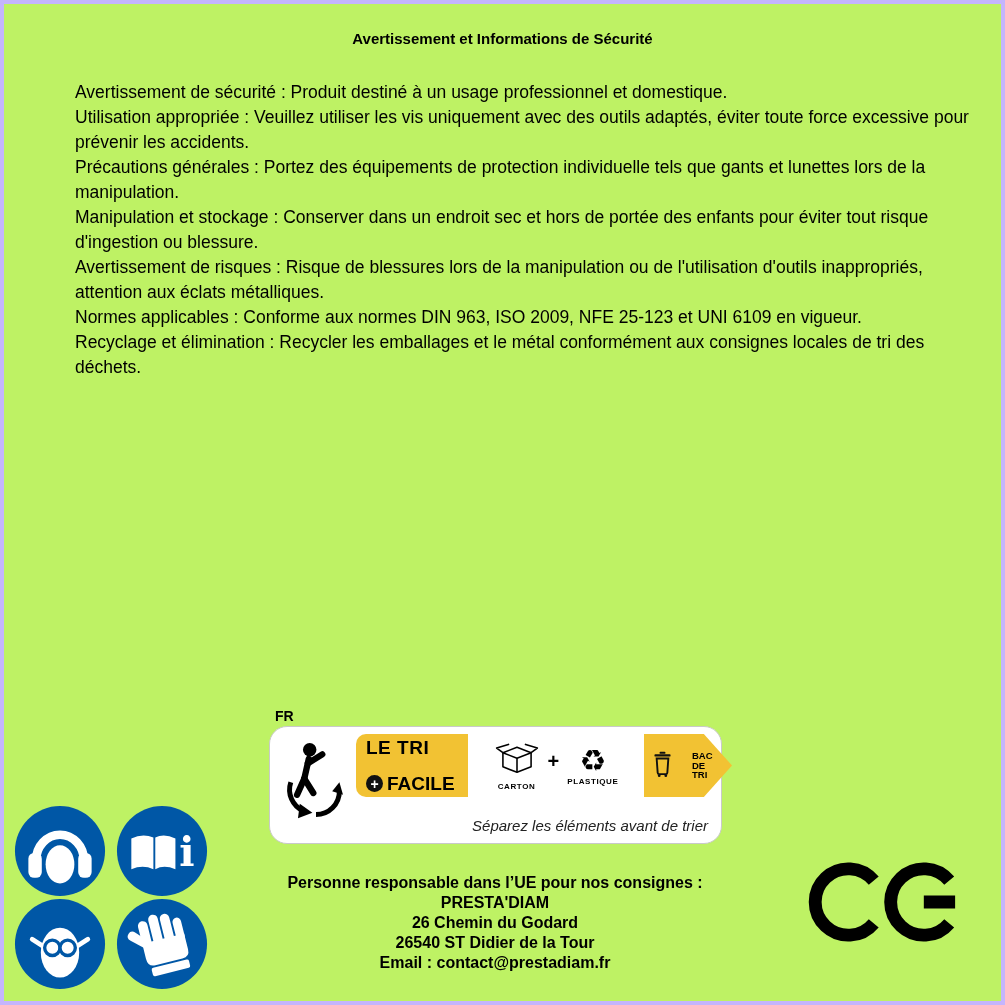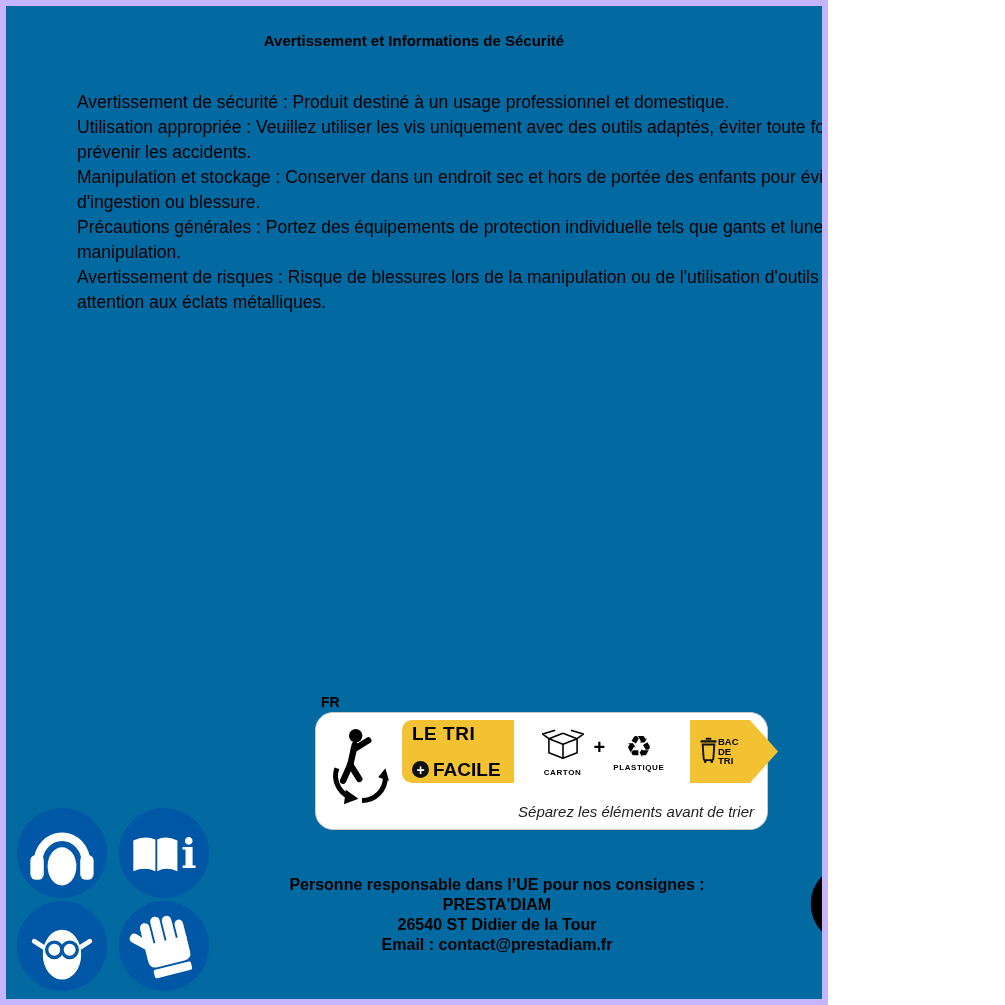--- a/index.html
+++ b/index.html
@@ -1,37 +1,37 @@
 <!DOCTYPE html>
 <html><head>
 <meta charset="utf-8">
 <style>
   html,body { margin:0; padding:0; background:#fff; }
   .page {
-    position:relative; width:828px; height:1005px; box-sizing:border-box;
-    border:6px solid #c4b5fd; background:#0369a1; overflow:hidden;
+    position:relative; width:1005px; height:1005px; box-sizing:border-box;
+    border:4px solid #c4b5fd; background:#bef264; overflow:hidden;
     font-family:"Liberation Sans", sans-serif; color:#000;
   }
   .title {
     position:absolute; top:26px; left:0; width:100%; text-align:center;
     font-size:15px; font-weight:bold; margin:0;
   }
-  .body-text { position:absolute; top:84px; left:71px; width:905px; font-size:17.5px; line-height:25px; }
+  .body-text { position:absolute; top:76px; left:71px; width:905px; font-size:17.5px; line-height:25px; }
   .body-text p { margin:0; }
 
   
   .pictos {
     position:absolute; left:10px; top:801px;
     display:grid; grid-template-columns:92px 92px; grid-auto-rows:92px;
     column-gap:10px; row-gap:1px;
   }
   .picto { width:92px; height:92px; }
 
   
-  .triman { position:absolute; left:265px; top:688px;margin-left:44px; }
+  .triman { position:absolute; left:265px; top:704px; }
   .fr-label { font-weight:bold; font-size:14px; margin:0 0 2px 6px; }
   .tri-box {
     position:relative; width:453px; height:118px; box-sizing:border-box;
     border:1.5px solid #c9c9c9; border-radius:18px; background:#fff;
   }
   .triman-figure { position:absolute; left:10px; top:10px; }
   .band { position:absolute; left:86px; top:7px; height:63px; display:flex; }
   .band-yellow {
     width:112px; background:#f2c233; border-radius:10px 0 0 10px;
     display:flex; flex-direction:column; justify-content:center;
@@ -44,44 +44,46 @@
     display:flex; align-items:center; justify-content:center; font-size:14px; font-weight:bold; line-height:1;
   }
   .band-white { width:176px; background:#fff; display:flex; align-items:center; justify-content:center; gap:8px; }
   .stack { display:flex; flex-direction:column; align-items:center; gap:1px; }
   .mat-label { font-size:8px; font-weight:bold; letter-spacing:0.6px; }
   .plus-sign { font-size:20px; font-weight:bold; margin-top:-8px; }
   .recycle-glyph { font-size:30px; line-height:30px; }
   .band-arrow {
     width:88px; background:#f2c233;
     clip-path:polygon(0 0, 68% 0, 100% 50%, 68% 100%, 0 100%);
-    display:flex; align-items:center; padding-left:9px; gap:0; box-sizing:border-box;
+    display:flex; align-items:center; padding-left:9px; gap:20px; box-sizing:border-box;
   }
   .bin-label { font-size:9.5px; font-weight:bold; line-height:1.05; }
   .tagline { position:absolute; right:13px; bottom:9px; font-size:15px; font-style:italic; font-weight:normal; color:#222; }
 
   
   .responsible { position:absolute; left:240px; top:869px; width:502px; text-align:center; font-weight:bold; }
   .responsible div { font-size:16px; line-height:20px; }
 
   .ce { position:absolute; left:802px; top:855px; }
 </style>
 </head>
 <body>
 
 <div class="page">
 
   <h1 class="title">Avertissement et Informations de Sécurité</h1>
 
   <div class="body-text">
     <p>Avertissement de sécurité : Produit destiné à un usage professionnel et domestique.</p>
     <p>Utilisation appropriée : Veuillez utiliser les vis uniquement avec des outils adaptés, éviter toute force excessive pour prévenir les accidents.</p>
+    <p>Précautions générales : Portez des équipements de protection individuelle tels que gants et lunettes lors de la manipulation.</p>
     <p>Manipulation et stockage : Conserver dans un endroit sec et hors de portée des enfants pour éviter tout risque d'ingestion ou blessure.</p>
-    <p>Précautions générales : Portez des équipements de protection individuelle tels que gants et lunettes lors de la manipulation.</p>
     <p>Avertissement de risques : Risque de blessures lors de la manipulation ou de l'utilisation d'outils inappropriés, attention aux éclats métalliques.</p>
+    <p>Normes applicables : Conforme aux normes DIN 963, ISO 2009, NFE 25-123 et UNI 6109 en vigueur.</p>
+    <p>Recyclage et élimination : Recycler les emballages et le métal conformément aux consignes locales de tri des déchets.</p>
   </div>
 
   <div class="pictos">
     <div class="picto">
       <svg viewBox="0 0 96 96" width="92" height="92" aria-hidden="true">
         <circle cx="48" cy="48" r="47" fill="#0057a6"></circle>
         <path d="M23 58 a25 27 0 0 1 50 0" fill="none" stroke="#fff" stroke-width="9"></path>
         <ellipse cx="48" cy="62" rx="15" ry="20" fill="#fff"></ellipse>
         <rect x="15" y="50" width="14" height="26" rx="6" fill="#fff"></rect>
         <rect x="67" y="50" width="14" height="26" rx="6" fill="#fff"></rect>
@@ -191,20 +193,21 @@
           </span>
         </div>
       </div>
       <div class="tagline">Séparez les éléments avant de trier</div>
     </div>
   </div>
 
   <div class="responsible">
     <div>Personne responsable dans l’UE pour nos consignes :</div>
     <div>PRESTA'DIAM</div>
+    <div>26 Chemin du Godard</div>
     <div>26540 ST Didier de la Tour</div>
     <div>Email : contact@prestadiam.fr</div>
   </div>
 
   <div class="ce" aria-label="CE">
     <svg viewBox="0 0 176 92" width="162" height="86" aria-hidden="true">
       <g fill="none" stroke="#000" stroke-width="14">
         <path d="M73.6 22.9 A36 36 0 1 0 73.6 69.1"></path>
         <path d="M155.6 22.9 A36 36 0 1 0 155.6 69.1"></path>
         <path d="M128 46 H162"></path>

